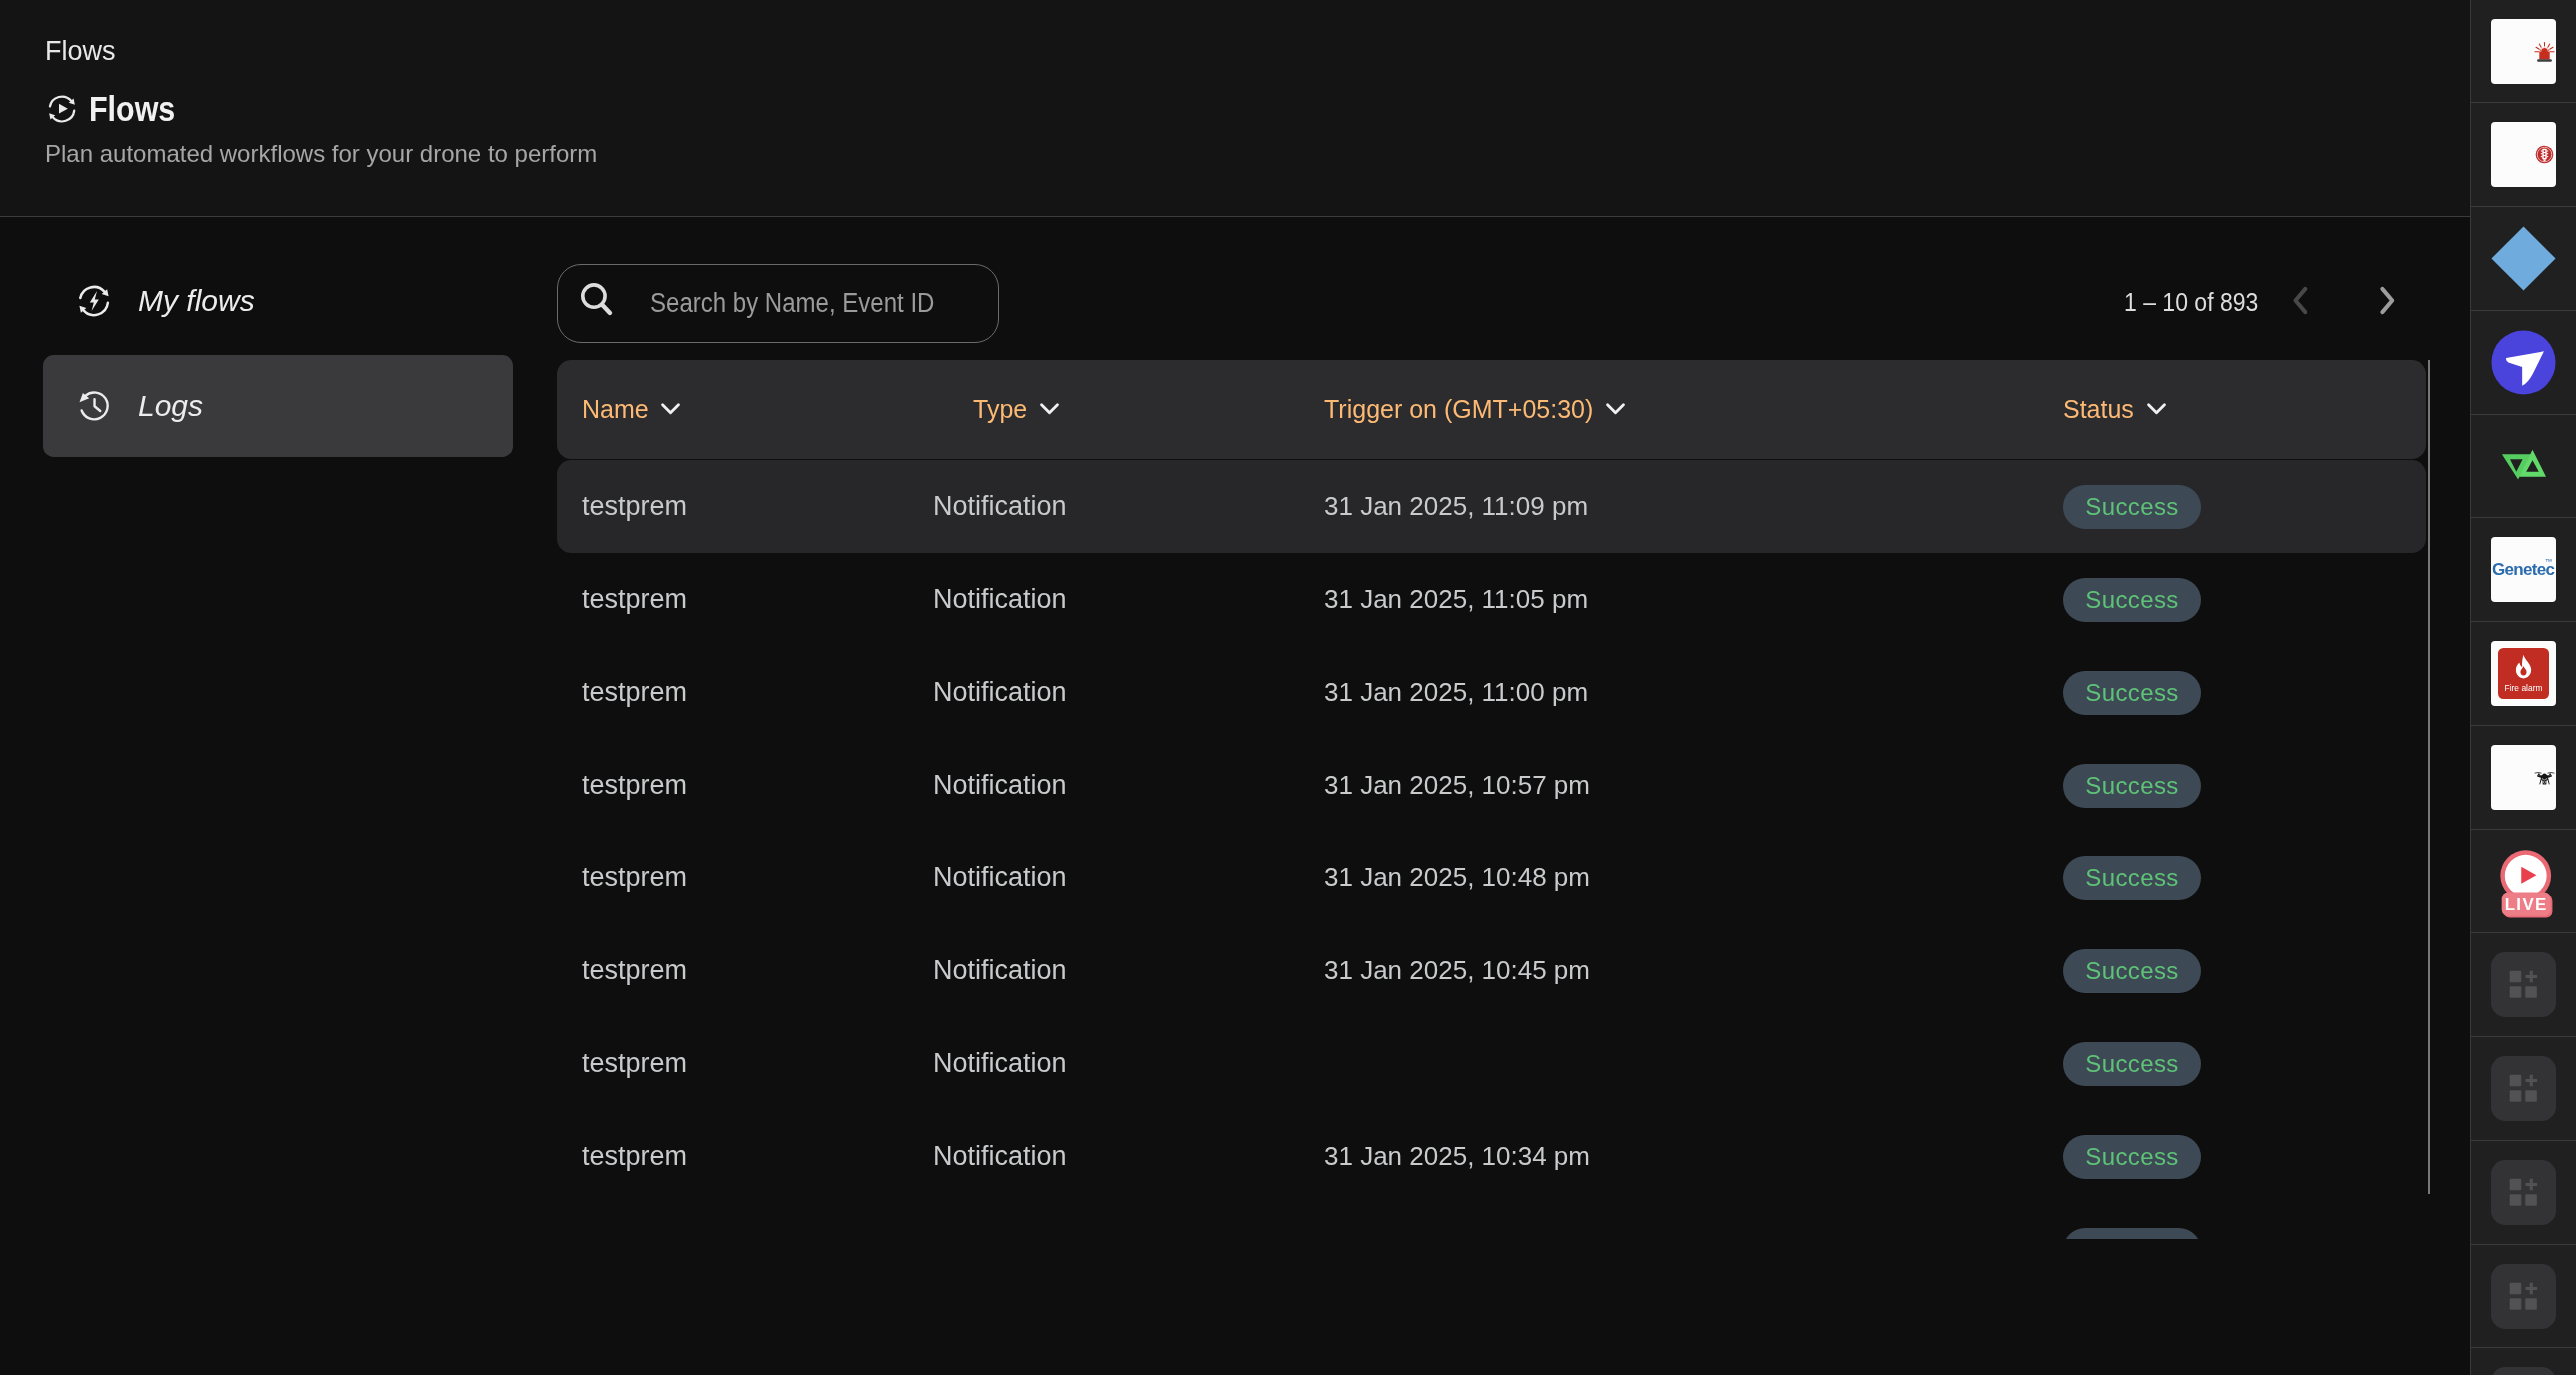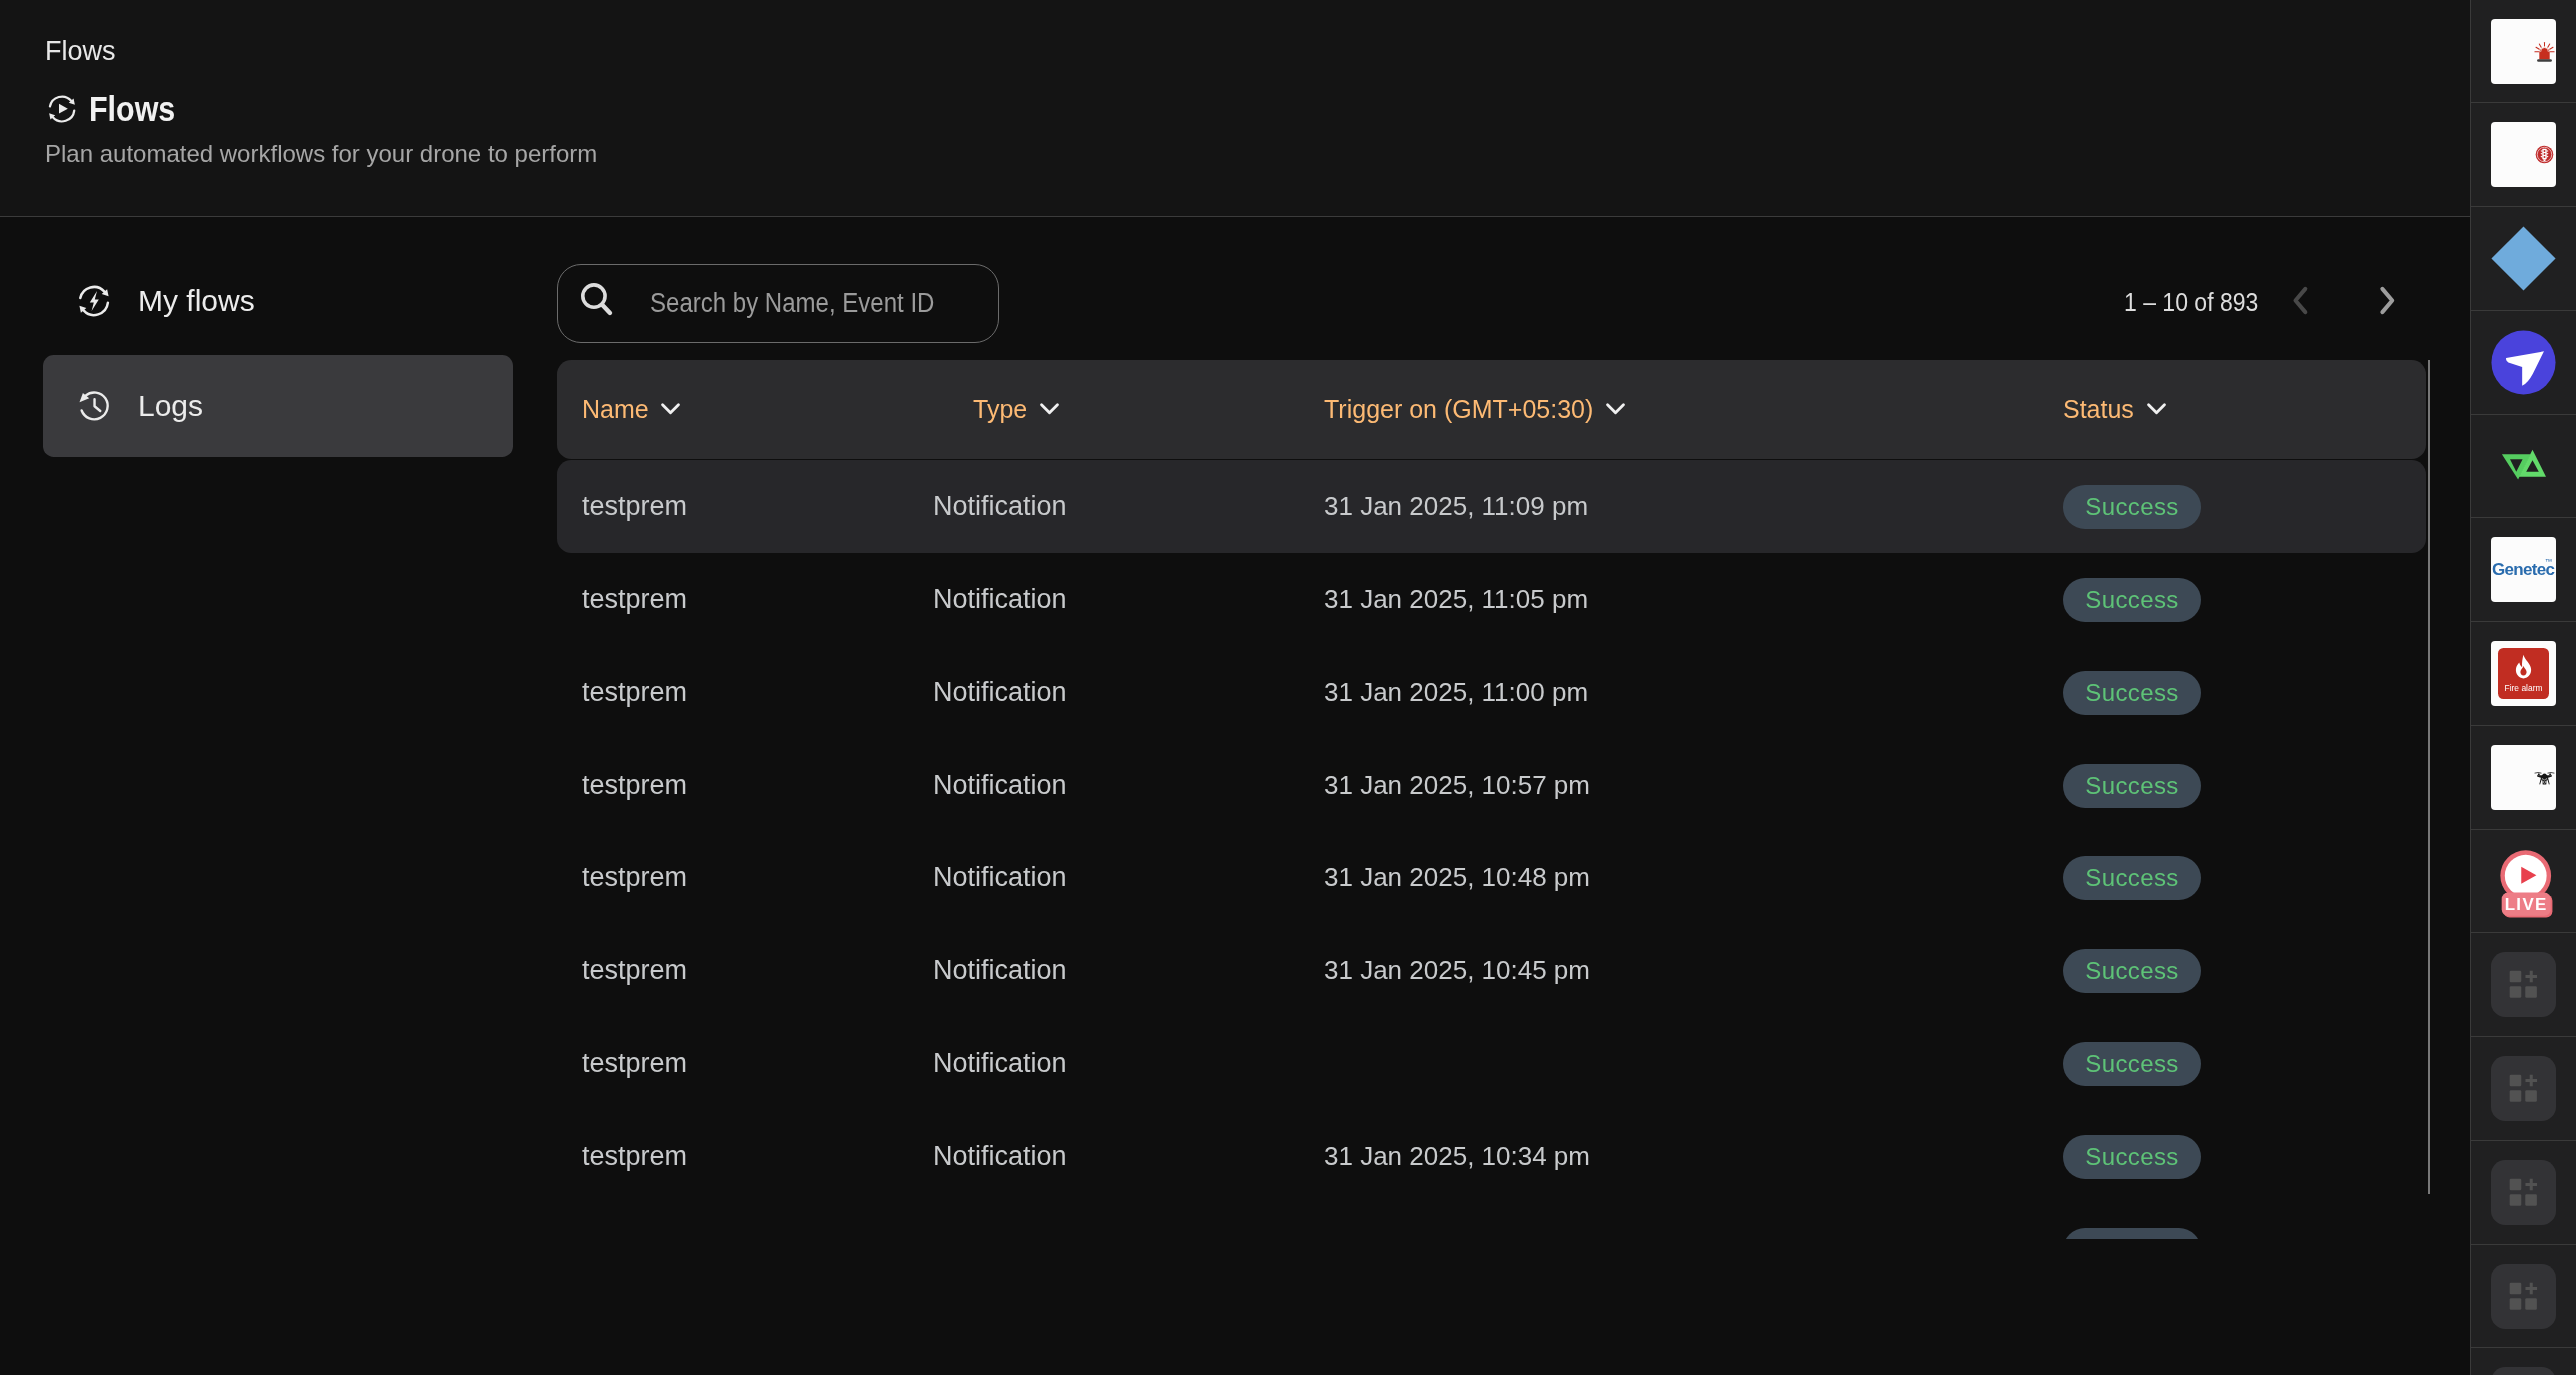--- a/index.html
+++ b/index.html
@@ -7,21 +7,21 @@
     font-family:"Liberation Sans", sans-serif; }
   .abs { position:absolute; }
   
   #banner { position:absolute; left:0; top:0; width:2470px; height:217px; background:#141414; }
   #crumb { position:absolute; left:45px; top:36px; font-size:27px; color:#e8e8e8; }
   #hrow { position:absolute; left:47px; top:91px; height:36px; display:flex; align-items:center; }
   #hrow svg { margin-right:11.6px; }
   #htitle { font-size:35px; font-weight:700; color:#f1f1f1; transform:scaleX(0.87); transform-origin:left center; }
   #subtitle { position:absolute; left:45px; top:140px; font-size:24px; color:#a6a6a6; }
   
-  .sideitem { position:absolute; left:43px; width:470px; height:102px; display:flex; align-items:center; border-radius:10.7px; }
+  .sideitem { position:absolute; left:43px; width:470px; height:102px; display:flex; align-items:center; border-radius:10.7px;font-style:italic; }
   .sideitem svg { margin-left:34px; }
   .sideitem .lbl { margin-left:27px; font-size:30px; color:#ececec; }
   #myflows { top:250px; }
   #logs { top:355px; background:#3a3a3d; }
   
   #search { position:absolute; left:557px; top:264px; width:442px; height:79px;
     border:1.8px solid #6b6b6b; border-radius:24px; display:flex; align-items:center; }
   #search svg { margin-left:19px; margin-top:-6.3px; }
   #search .ph { margin-left:32px; font-size:27px; color:#9b9b9b; transform:scaleX(0.89); transform-origin:left center; }
   

